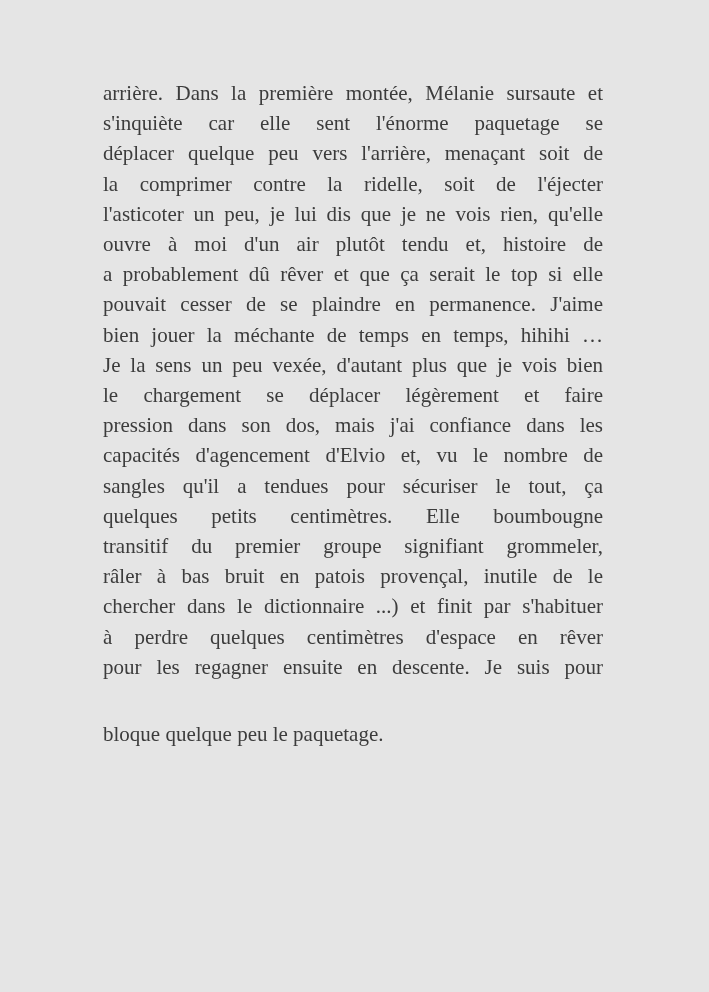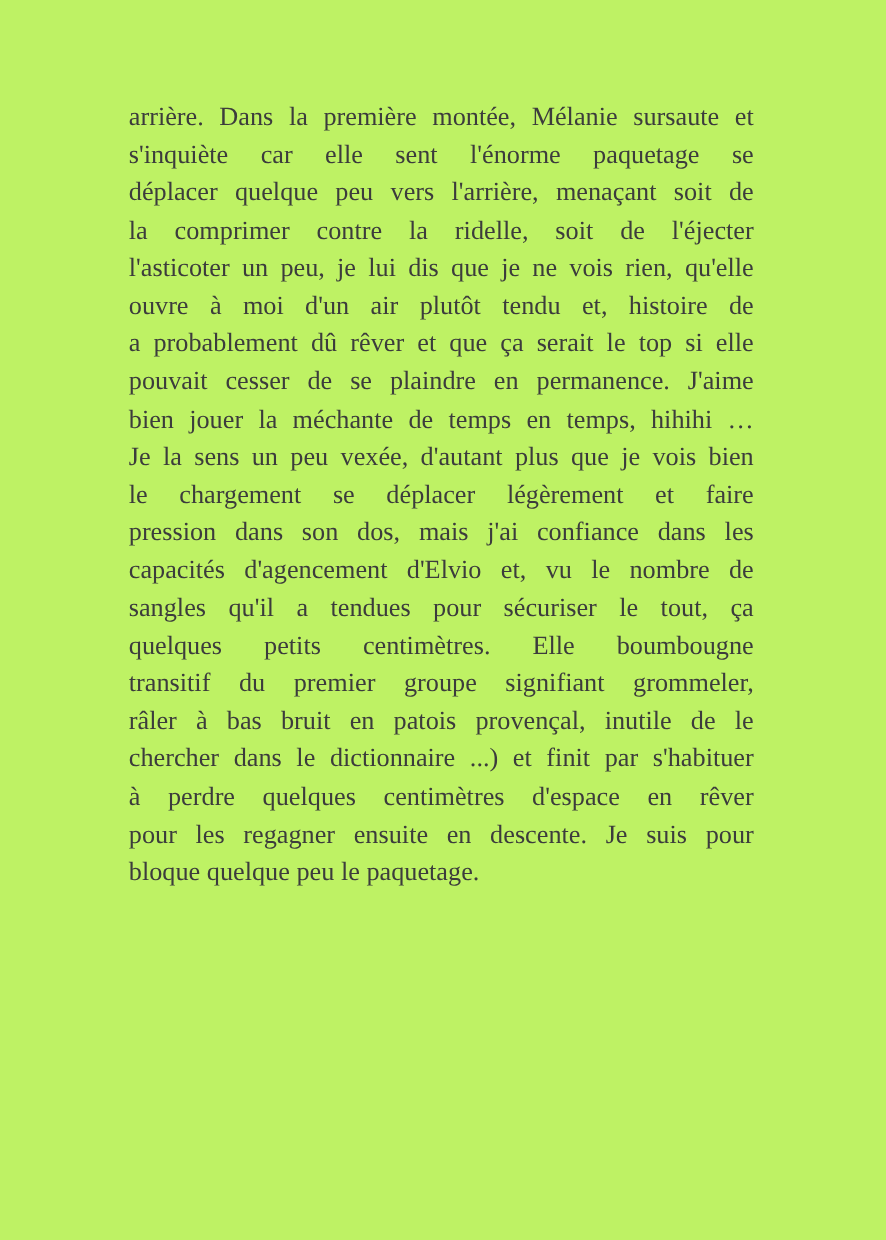--- a/index.html
+++ b/index.html
@@ -4,39 +4,40 @@
 <style>
   html, body {
     margin: 0;
     padding: 0;
     background: #ffffff;
   }
   .page {
     position: relative;
     width: 709px;
     height: 992px;
-    background: #bef264;
+    background: #e5e5e5;
     overflow: hidden;
     font-family: "Liberation Serif", serif;
   }
   .text-block {
     position: absolute;
     left: 103px;
     top: 78px;
     width: 500px;
     font-size: 21px;
     line-height: 30.2px;
     color: #3c3c3c;
   }
   .line {
     text-align: justify;
     text-align-last: justify;
   }
   .line.last {
     text-align-last: left;
+    margin-top: 37px;
   }
   .footer {
     position: absolute;
     left: 0;
     top: 936px;
     width: 100%;
     text-align: right;
     margin-left: 23px;
   }
   .page-number {

